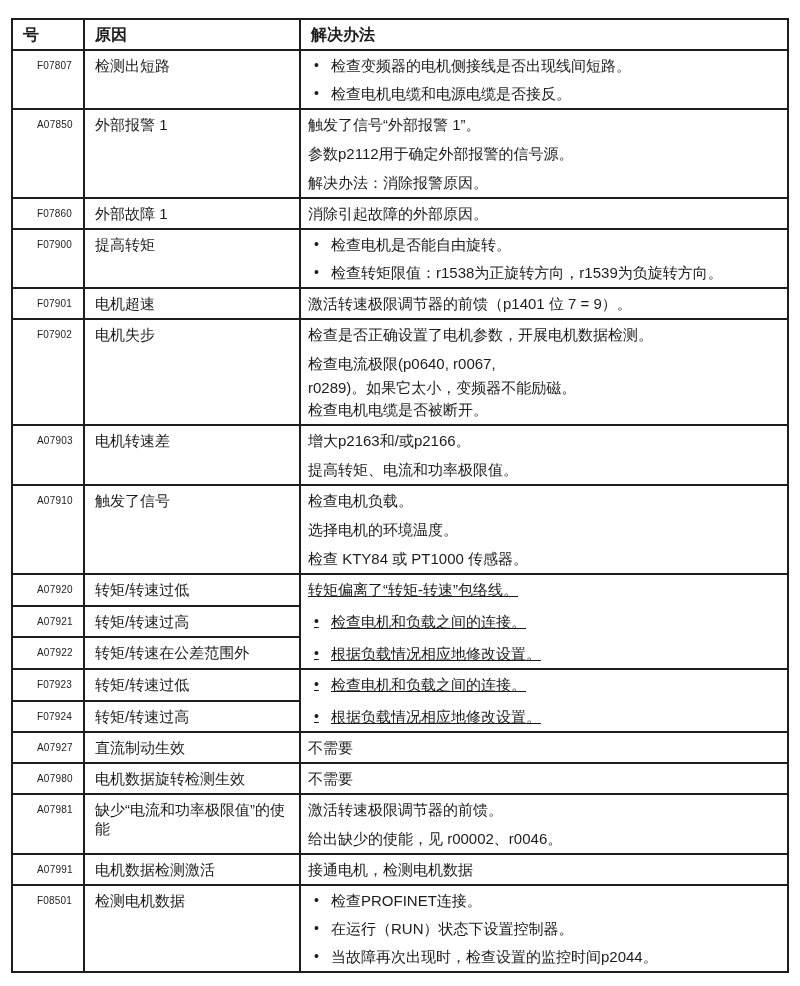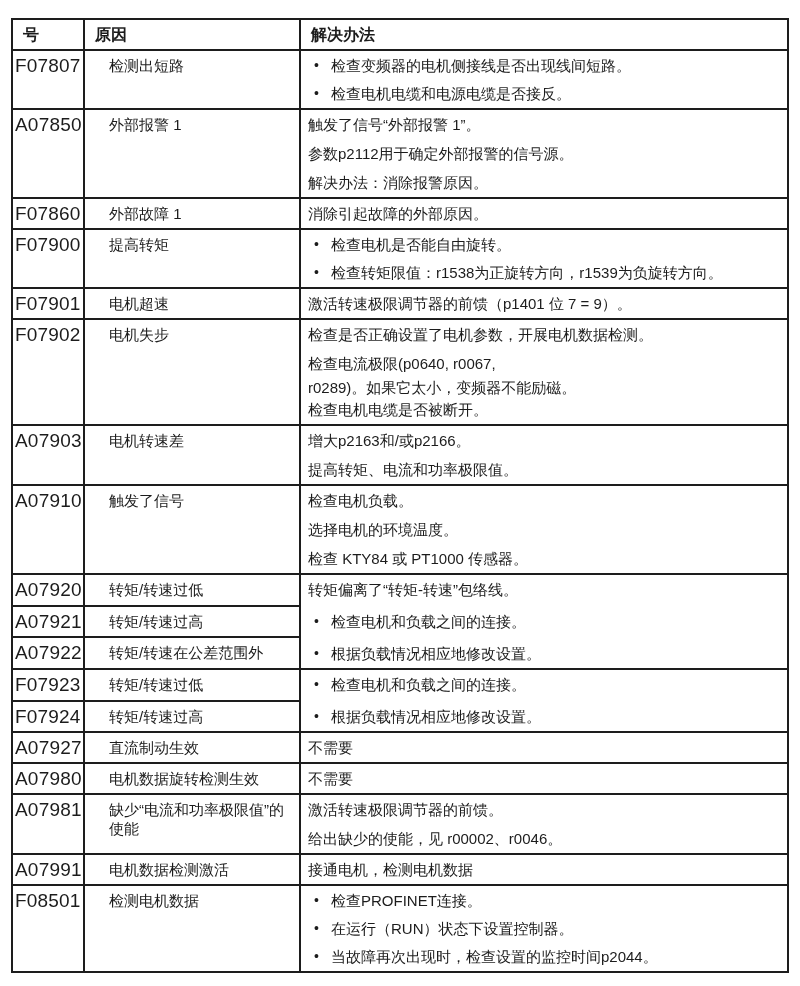--- a/index.html
+++ b/index.html
@@ -25,35 +25,35 @@
     font-weight: normal;
   }
   th {
     font-weight: bold;
     font-size: 16px;
     padding: 5px 8px 5px 10px;
   }
   col.c-code  { width: 72px; }
   col.c-cause { width: 216px; }
   td.code {
-    padding: 5px 4px 5px 2px;
-    font-size: 19px;
+    padding: 5px 4px 5px 24px;
+    font-size: 10px;
     letter-spacing: 0.2px;
   }
   td.cause {
-    padding: 5px 8px 5px 24px;
+    padding: 5px 8px 5px 10px;
   }
   td.sol {
     padding: 5px 8px 5px 7px;
   }
   .p  { margin-bottom: 10px; }
   .li { margin-bottom: 9px; display: flex; }
   .cont { margin-top: -5px; margin-bottom: 3px; }
   td.sol > :last-child { margin-bottom: 0; }
-  td.sol-merged .p, td.sol-merged .li { margin-bottom: 13px; }
+  td.sol-merged .p, td.sol-merged .li { margin-bottom: 13px; text-decoration: underline; }
   td.sol-merged > :last-child { margin-bottom: 0; }
   .b {
     flex: 0 0 23px;
     padding-left: 6px;
     font-size: 14px;
   }
   .li .t { flex: 1 1 auto; }
 </style>
 </head>
 <body>

